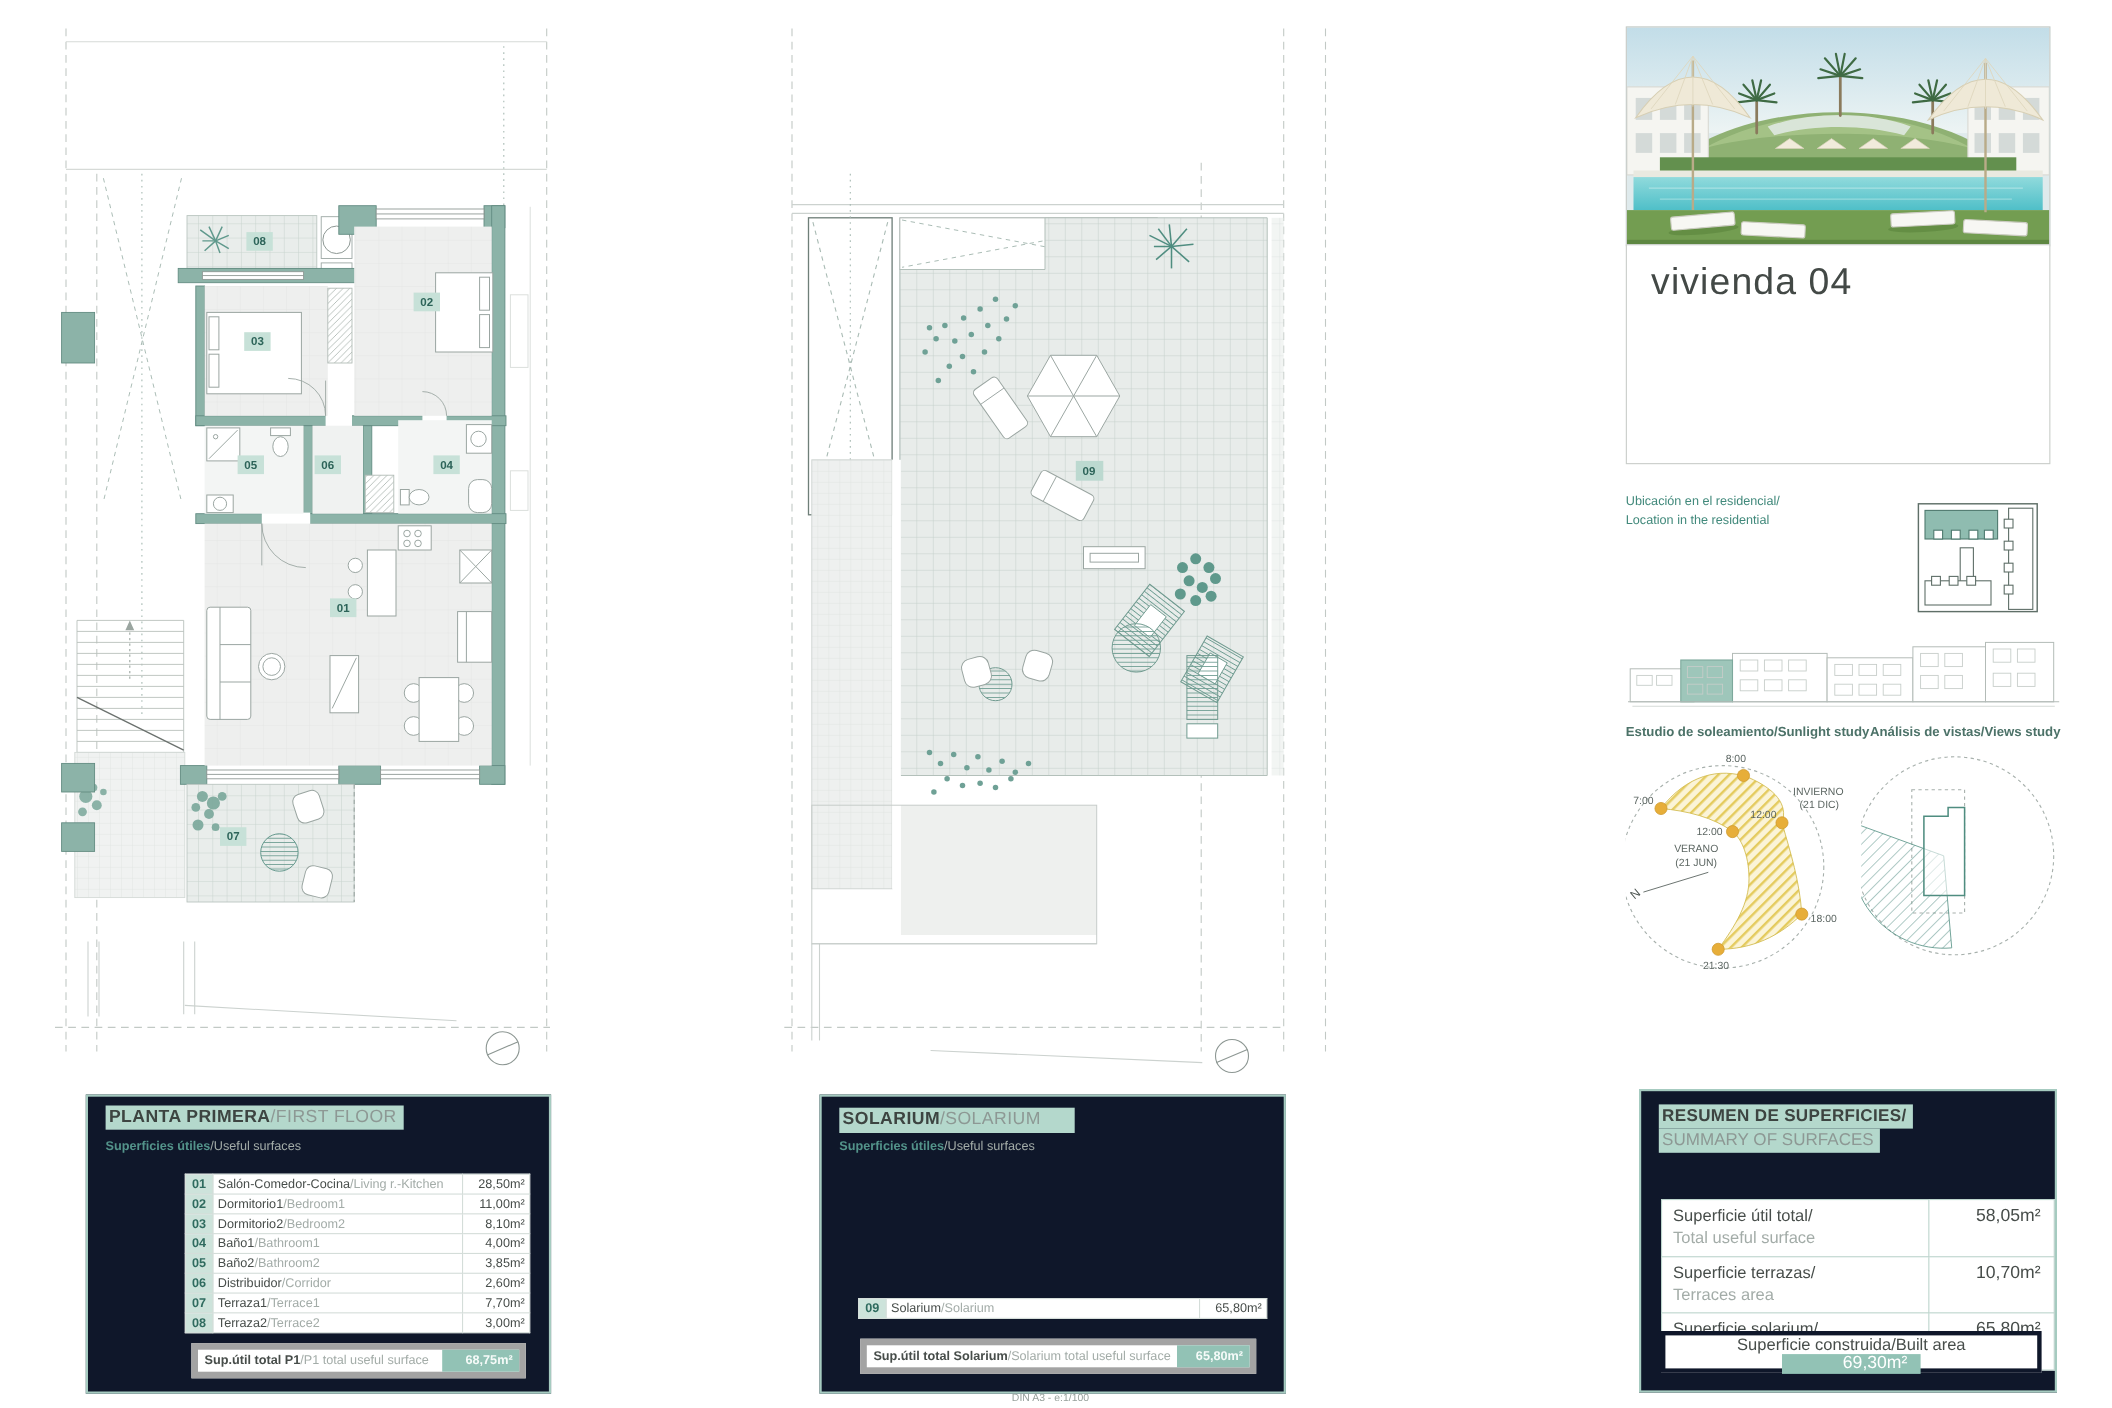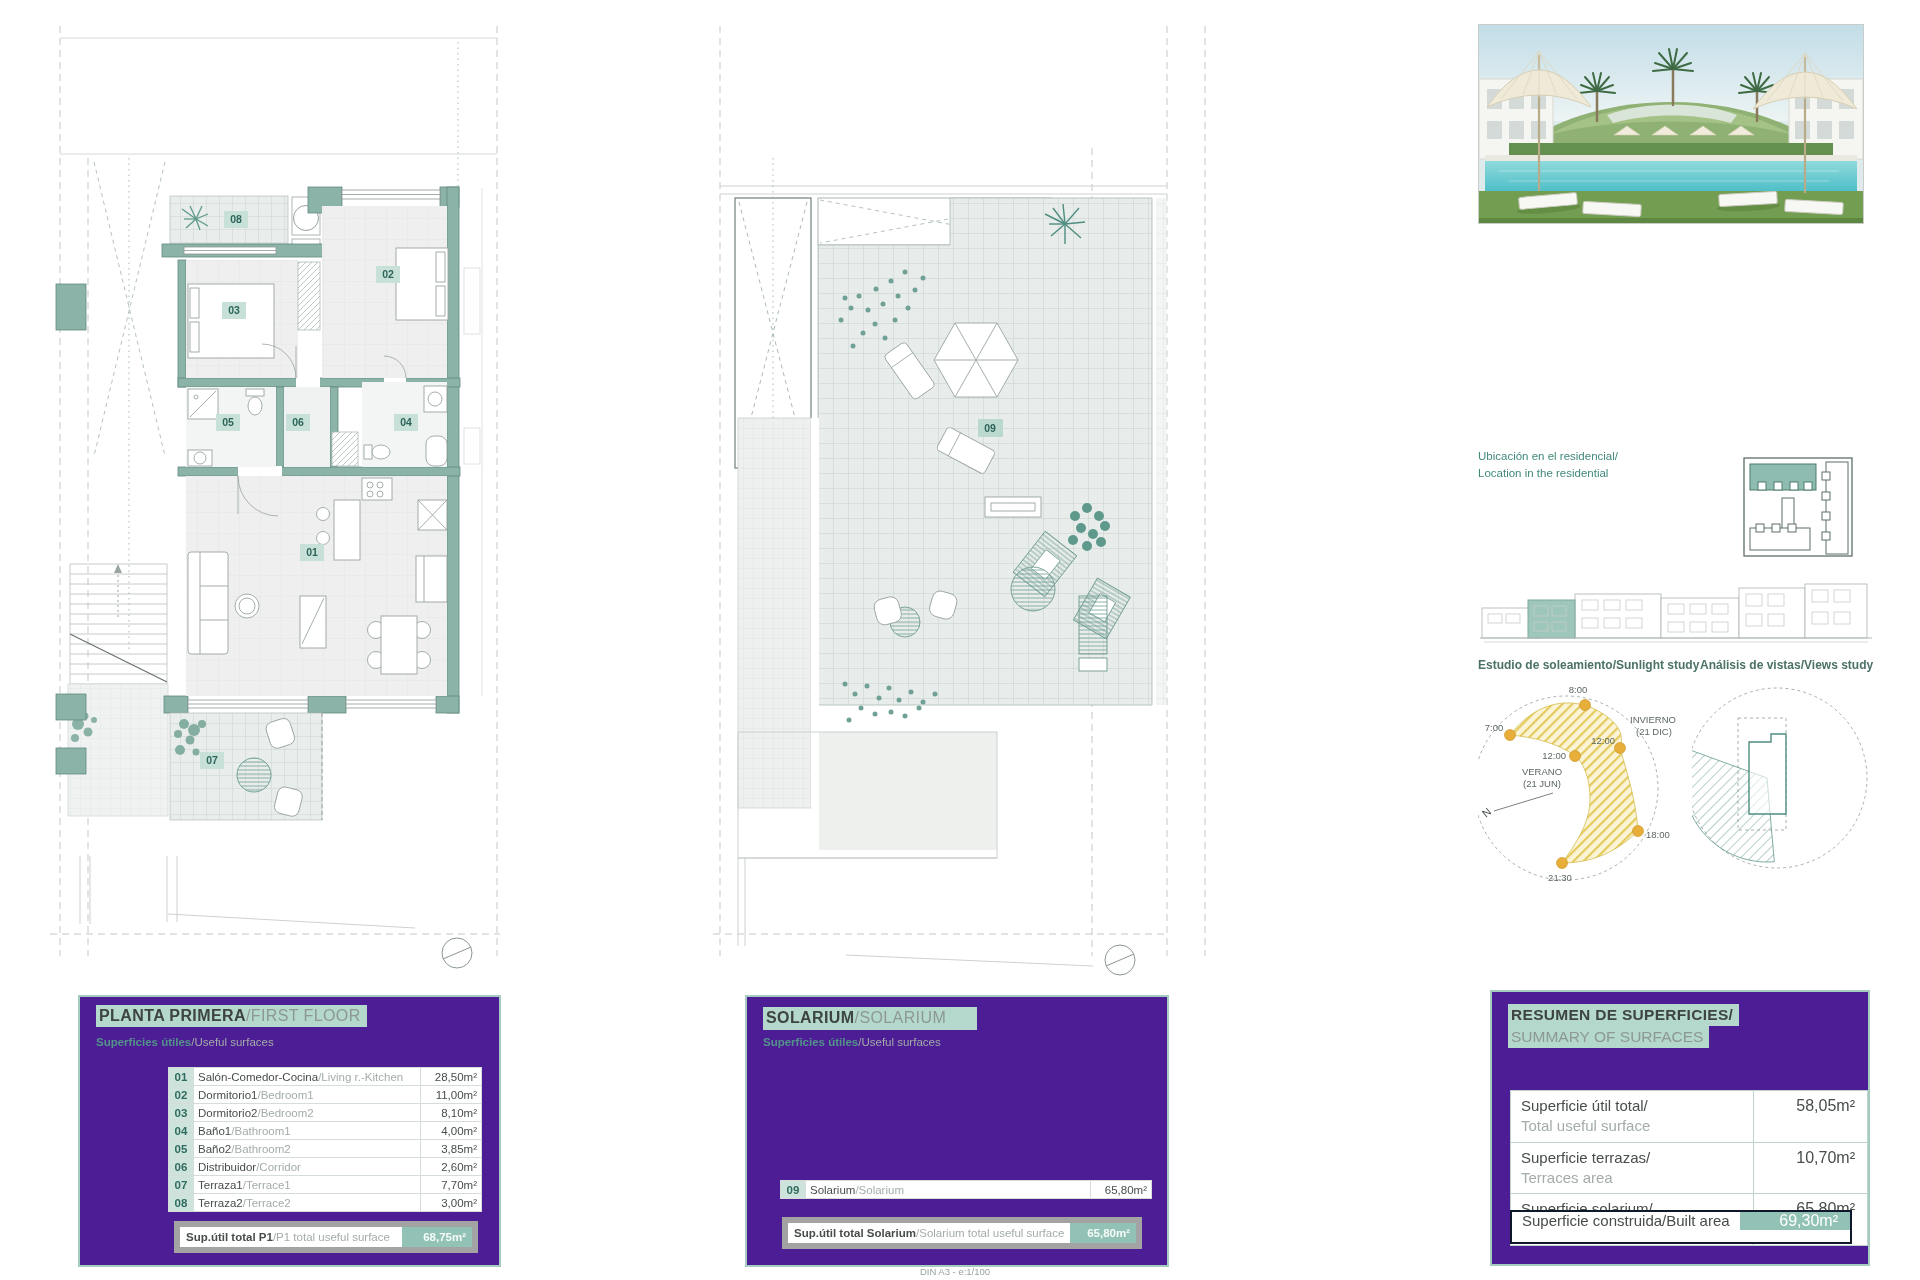--- a/index.html
+++ b/index.html
@@ -2,21 +2,21 @@
 <html><head>
 <meta charset="utf-8">
 <style>
   html,body{margin:0;padding:0;background:#fff;}
   .sheet{position:relative;width:1920px;height:1280px;background:#ffffff;
          font-family:"Liberation Sans",sans-serif;overflow:hidden;}
   .abs{position:absolute;}
   svg text{font-family:"Liberation Sans",sans-serif;}
 
   
-  .tbox{position:absolute;background:#4c1d95;border:2px solid #a6cbc0;}
+  .tbox{position:absolute;background:#0f172a;border:2px solid #a6cbc0;}
   .tbox-title{position:absolute;left:16px;top:10px;font-size:16px;letter-spacing:.4px;white-space:nowrap;}
   .hl{background:#b4d8cc;padding:2px 6px 3px 3px;}
   .hl-wide{display:inline-block;min-width:205px;}
   .t-es{color:#3d4441;font-weight:bold;}
   .t-en{color:#8d9894;}
   .tbox-sub{position:absolute;left:16px;top:39px;font-size:11.5px;}
   .s-es{color:#53938a;font-weight:bold;}
   .s-en{color:#a3aca8;margin-top:44px;}
 
   .rooms{position:absolute;border-collapse:collapse;font-size:11.5px;background:#fff;}
@@ -41,21 +41,21 @@
 
   .sum-title{position:absolute;left:16px;top:12px;font-size:15.5px;line-height:1.45;}
   .sum-title .t-es{letter-spacing:.3px;}
   .sum-table{position:absolute;border-collapse:collapse;background:#fff;margin-top:36px;}
   .sum-table td{border:1px solid #bcd4cc;}
   .sum-table .lbl{width:232px;padding:5px 10px;font-size:15px;line-height:1.35;}
   .sum-table .lbl .es{color:#474d4a;}
   .sum-table .lbl .en{color:#a3aca8;}
   .sum-table .val{width:98px;padding:6px 12px 5px 5px;text-align:right;vertical-align:top;font-size:16px;color:#474d4a;}
 
-  .built-row{position:absolute;display:flex;border:2px solid #0f172a;height:30px;font-size:15px;align-items:flex-start;background:#fff;}
+  .built-row{position:absolute;display:flex;border:4px solid #0f172a;height:30px;font-size:15px;align-items:center;background:#fff;flex-direction:column;}
   .built-label{flex:1;display:flex;align-items:center;padding:0 10px;color:#474d4a;white-space:nowrap;}
   .built-val{width:102px;background:#92c2b5;color:#ffffff;display:flex;align-items:center;justify-content:flex-end;padding:0 12px;font-size:16px;}
 
   .footer-note{position:absolute;font-size:9.5px;color:#97a19c;text-align:center;}
 </style>
 </head>
 <body>
 
 <div class="sheet">
 
@@ -623,20 +623,23 @@
           <line x1="326" y1="28" x2="288" y2="76"></line>
             <line x1="326" y1="28" x2="310" y2="72"></line>
           <line x1="326" y1="28" x2="326" y2="74"></line>
             <line x1="326" y1="28" x2="344" y2="72"></line>
             <line x1="326" y1="28" x2="364" y2="76"></line>
         </g>
       </g>
     </svg>
   </div>
 
+  <div class="unit-title-box" style="left:1478px;top:222px;width:384px;height:198px">
+    <div class="unit-title">vivienda 04</div>
+  </div>
 
   <div class="loc-text" style="left:1478px;top:448px">
     <div>Ubicación en el residencial/</div>
     <div>Location in the residential</div>
   </div>
 
   <svg class="abs" style="left:1742px;top:450px" width="116" height="114" viewBox="0 0 116 114">
     <rect x="2" y="8" width="108" height="98" fill="#ffffff" stroke="#5f6f68" stroke-width="1.3"></rect>
     <rect x="8" y="14" width="66" height="26" fill="#8fbcb0" stroke="#4f7a6f" stroke-width="1"></rect>
     <g fill="#ffffff" stroke="#4f7a6f" stroke-width="1">

